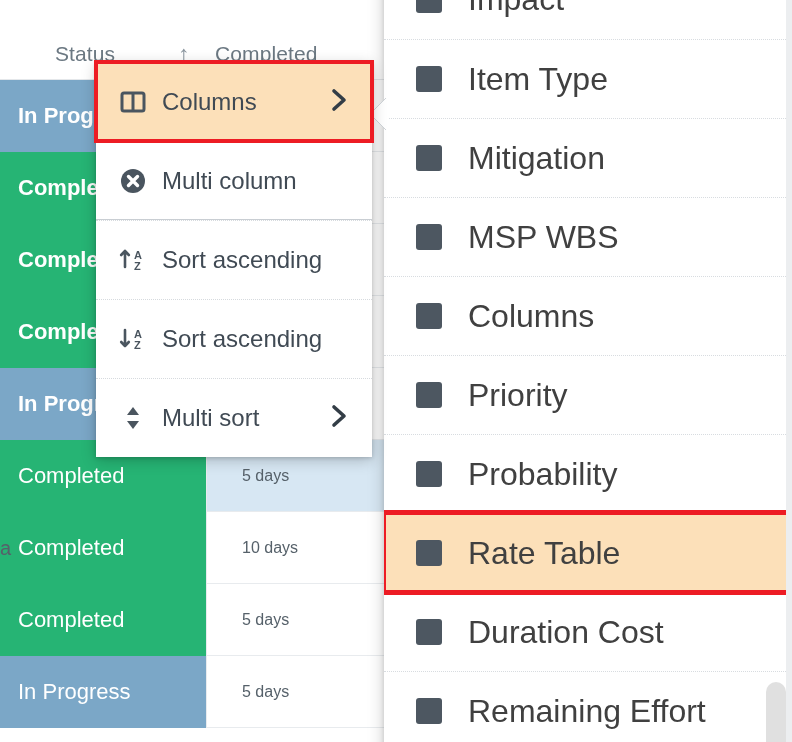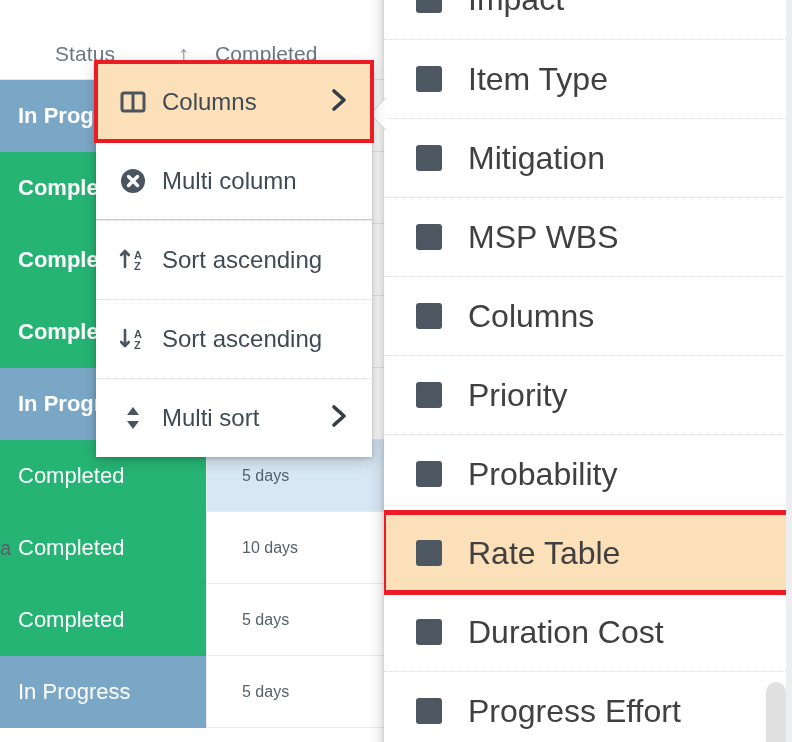--- a/index.html
+++ b/index.html
@@ -240,21 +240,21 @@
       <div class="ci highlight">
         <span class="cbox"></span>
         <span class="ci-lb">Rate Table</span>
       </div>
       <div class="ci">
         <span class="cbox"></span>
         <span class="ci-lb">Duration Cost</span>
       </div>
       <div class="ci">
         <span class="cbox"></span>
-        <span class="ci-lb">Progress Effort</span>
+        <span class="ci-lb">Remaining Effort</span>
       </div>
     </div>
 
   <div id="ctx-menu">
       <div class="mi highlight">
         <span class="mi-ic">
           <svg width="30" height="30" viewBox="0 0 30 30">
             <rect x="4" y="6" width="22" height="18" rx="2" fill="none" stroke="#4a555f" stroke-width="3"></rect>
             <line x1="15" y1="6" x2="15" y2="24" stroke="#4a555f" stroke-width="3"></line>
           </svg>

